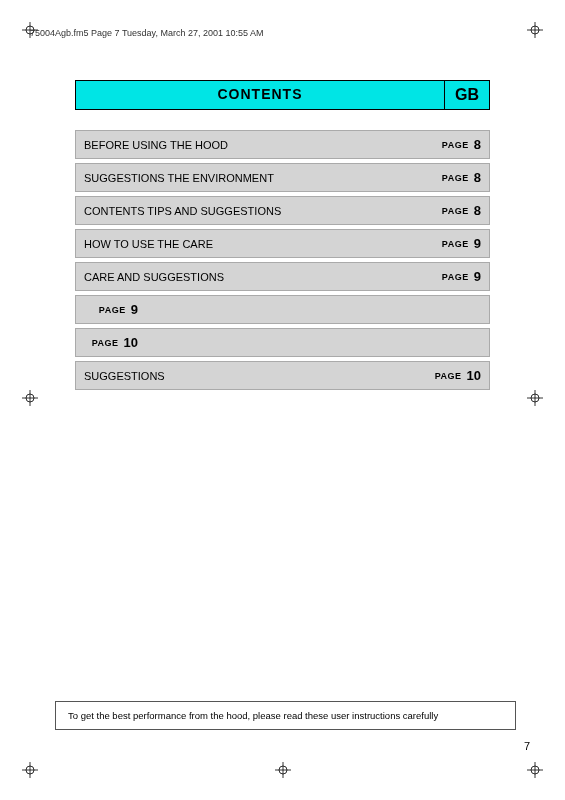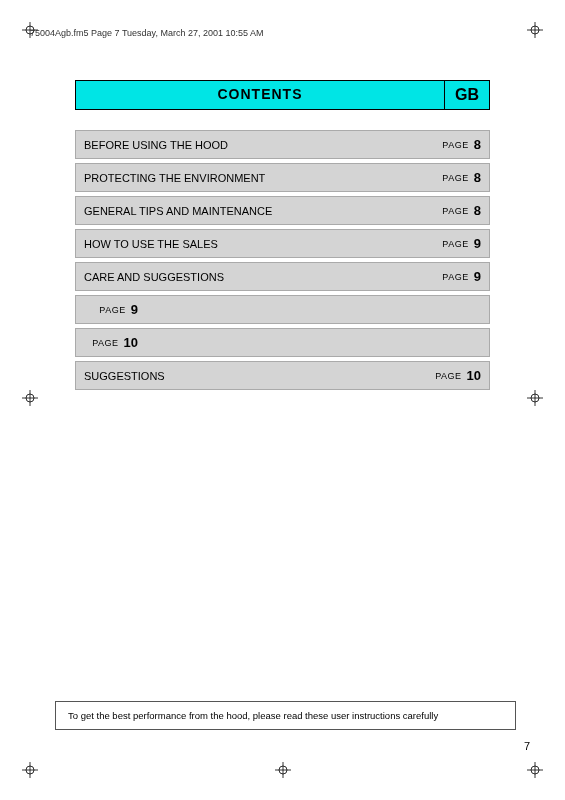--- a/index.html
+++ b/index.html
@@ -109,21 +109,21 @@
       color: #000;
       display: flex;
       align-items: center;
       white-space: nowrap;
       min-width: 70px;
       justify-content: flex-end;
     }
 
     .toc-page span.page-word {
       font-size: 9px;
-      font-weight: normal;
+      font-weight: bold;
       margin-right: 2px;
       letter-spacing: 0.5px;
     }
 
     .toc-page span.page-num {
       font-size: 13px;
       font-weight: bold;
     }
 
     
@@ -227,35 +227,35 @@
     </div>
 
     <div class="toc-row">
       <div class="toc-label">BEFORE USING THE HOOD</div>
       <div class="toc-page">
         <span class="page-word">PAGE</span>&nbsp;<span class="page-num">8</span>
       </div>
     </div>
 
     <div class="toc-row">
-      <div class="toc-label">PROTECTING THE ENVIRONMENT</div>
+      <div class="toc-label">SUGGESTIONS THE ENVIRONMENT</div>
       <div class="toc-page">
         <span class="page-word">PAGE</span>&nbsp;<span class="page-num">8</span>
       </div>
     </div>
 
     <div class="toc-row">
-      <div class="toc-label">GENERAL TIPS AND MAINTENANCE</div>
+      <div class="toc-label">CONTENTS TIPS AND SUGGESTIONS</div>
       <div class="toc-page">
         <span class="page-word">PAGE</span>&nbsp;<span class="page-num">8</span>
       </div>
     </div>
 
     <div class="toc-row">
-      <div class="toc-label">HOW TO USE THE SALES</div>
+      <div class="toc-label">HOW TO USE THE CARE</div>
       <div class="toc-page">
         <span class="page-word">PAGE</span>&nbsp;<span class="page-num">9</span>
       </div>
     </div>
 
     <div class="toc-row">
       <div class="toc-label">CARE AND SUGGESTIONS</div>
       <div class="toc-page">
         <span class="page-word">PAGE</span>&nbsp;<span class="page-num">9</span>
       </div>

